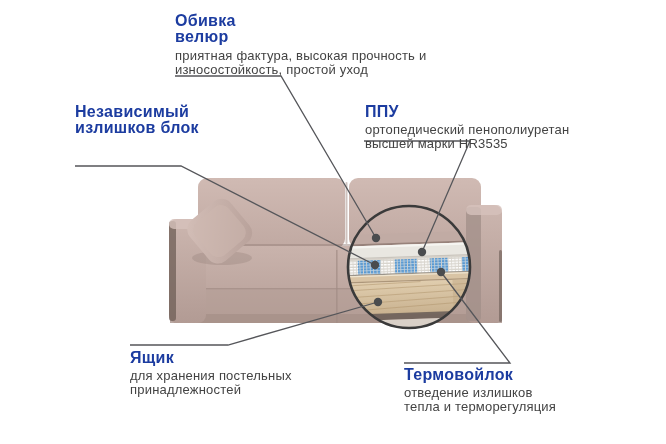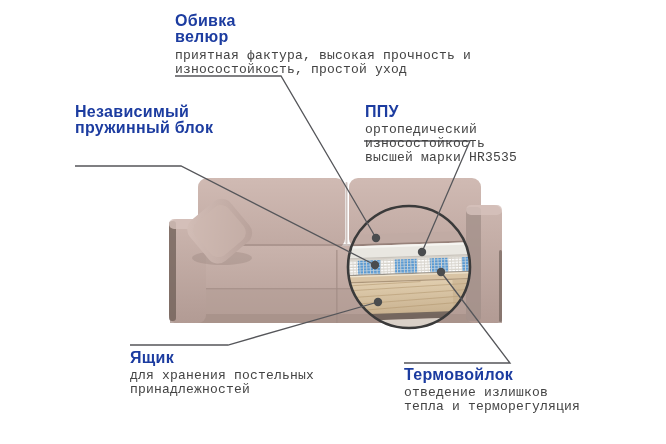--- a/index.html
+++ b/index.html
@@ -8,21 +8,21 @@
     font-family:"Liberation Sans","DejaVu Sans",sans-serif;
   }
   .stage svg{position:absolute;left:0;top:0;}
   .feature{position:absolute;z-index:2;}
   .feature .title{
     font-size:16px;font-weight:700;line-height:1.03;letter-spacing:.3px;
     color:#1c3ca0;white-space:pre-line;
   }
   .feature .desc{
     font-size:13px;line-height:1.05;letter-spacing:.2px;margin-top:3px;
-    color:#434343;white-space:pre-line;font-family:Liberation Mono, monospace;
+    color:#434343;white-space:pre-line;
   }
   .f-upholstery{left:175px;top:13px;width:310px;}
   .f-spring{left:75px;top:104px;width:310px;}
   .f-ppu{left:365px;top:104px;width:240px;}
   .f-box{left:130px;top:350px;width:260px;}
   .f-thermo{left:404px;top:367px;width:245px;}
 </style>
 </head>
 <body>
 
@@ -150,26 +150,26 @@
 
   <div class="feature f-upholstery">
     <div class="title">Обивка
 велюр</div>
     <div class="desc">приятная фактура, высокая прочность и
 износостойкость, простой уход</div>
   </div>
 
   <div class="feature f-spring">
     <div class="title">Независимый
-пружинный блок</div>
+излишков блок</div>
   </div>
 
   <div class="feature f-ppu">
     <div class="title">ППУ</div>
-    <div class="desc">ортопедический износостойкость
+    <div class="desc">ортопедический пенополиуретан
 высшей марки HR3535</div>
   </div>
 
   <div class="feature f-box">
     <div class="title">Ящик</div>
     <div class="desc">для хранения постельных
 принадлежностей</div>
   </div>
 
   <div class="feature f-thermo">

